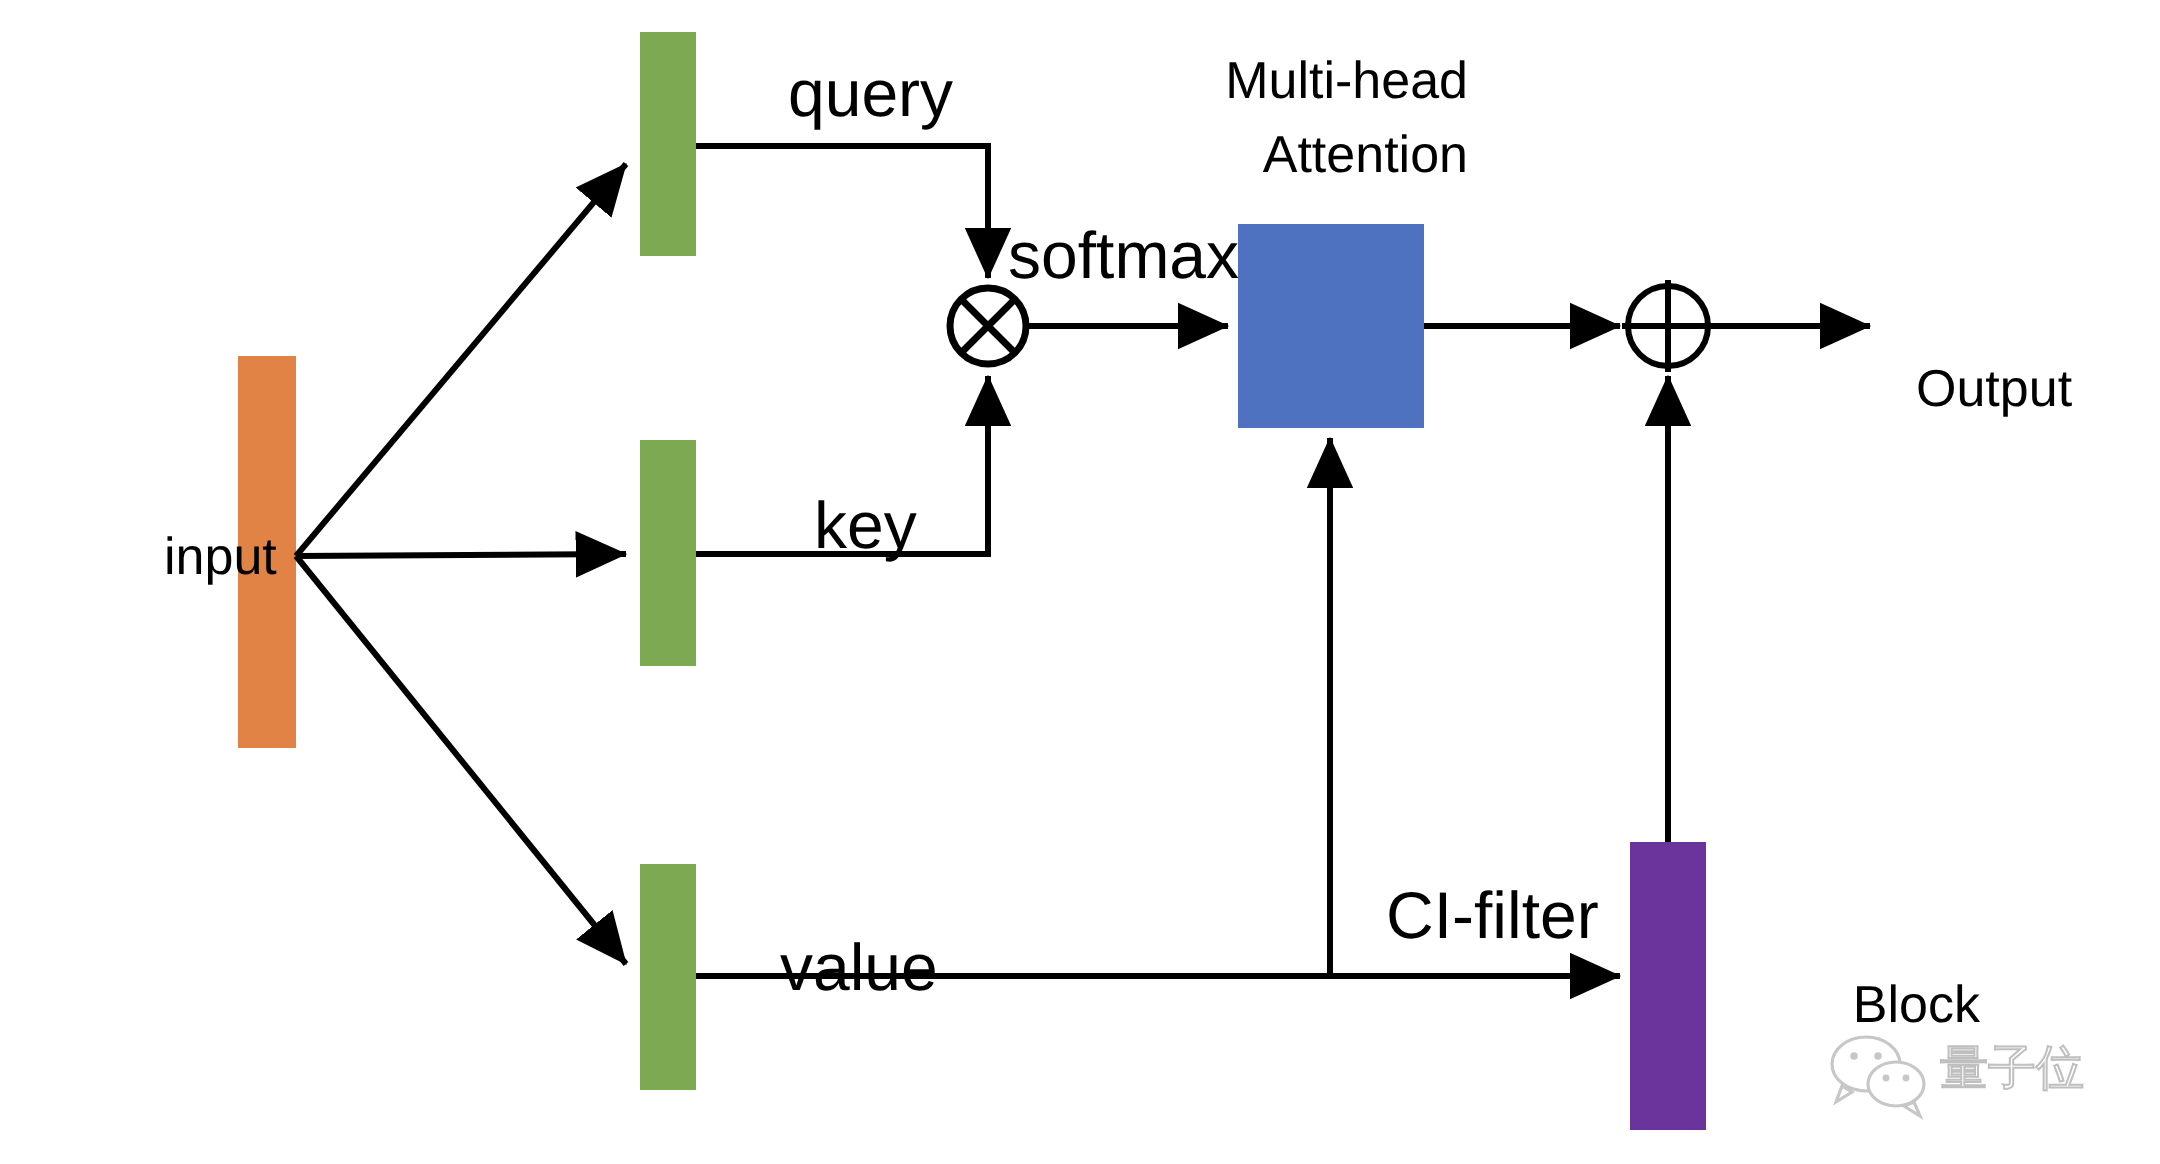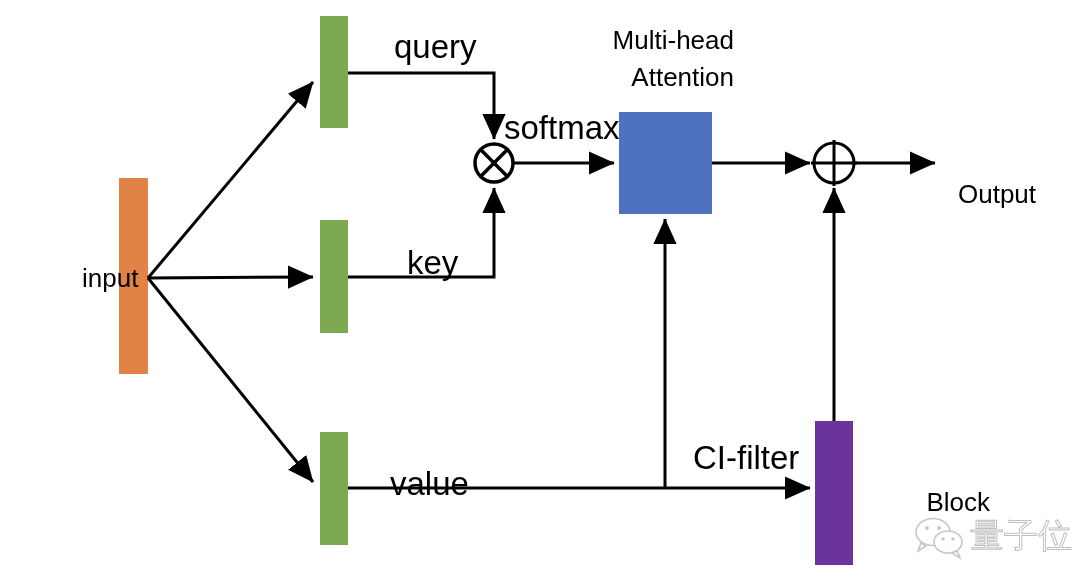--- a/index.html
+++ b/index.html
@@ -47,21 +47,21 @@
     left: 912px;
     top: 516px;
     width: 160px;
     height: 48px;
     opacity: 0.55;
   }
   #watermark .wm-text {
     position: absolute;
     left: 58px;
     top: 2px;
-    font-size: 34px;
+    font-size: 24px;
     line-height: 34px;
     color: #ffffff;
     -webkit-text-stroke: 1px #8b8b8b;
     white-space: pre;
   }
 </style>
 </head>
 <body>
 
 <div id="diagram-root">

